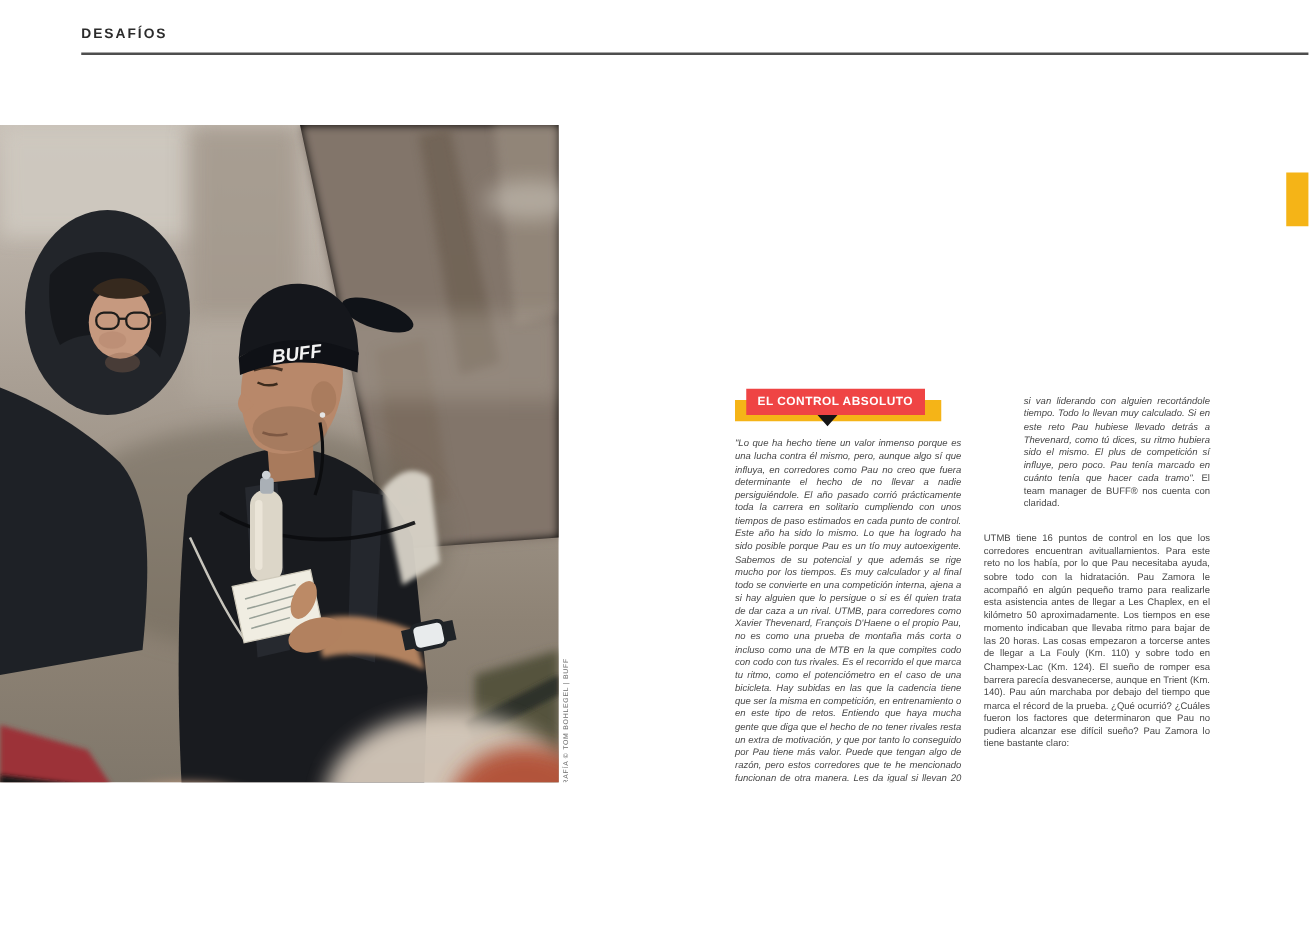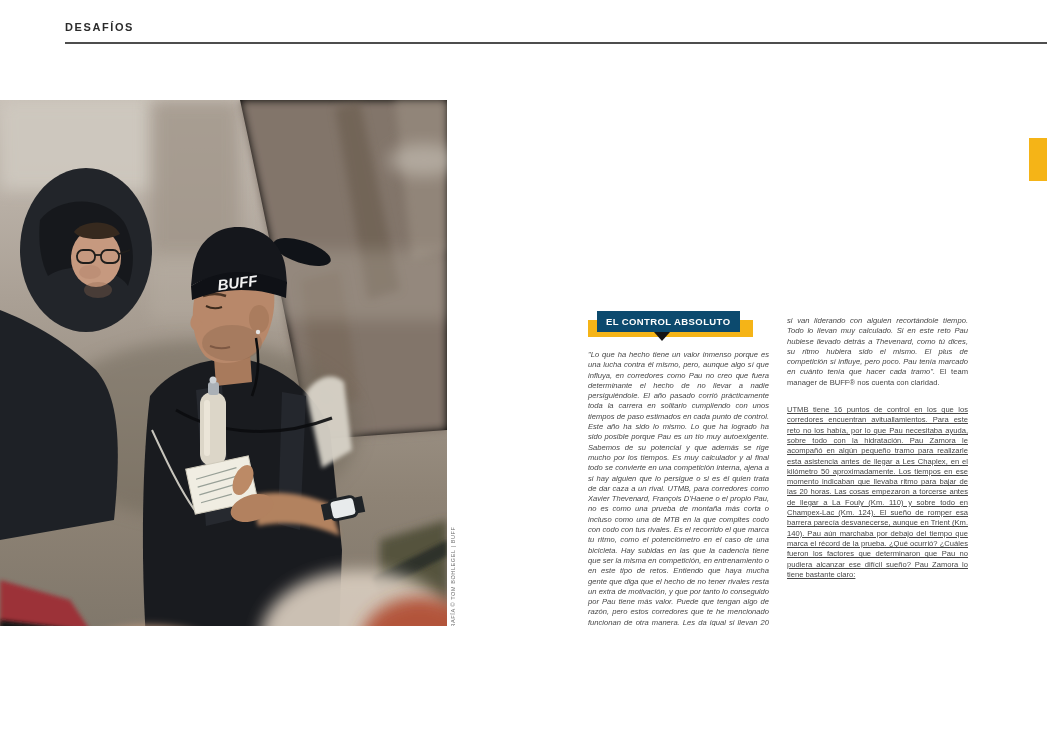--- a/index.html
+++ b/index.html
@@ -45,34 +45,34 @@
   }
 
   
   .col { position: absolute; top: 311px; width: 181px; }
   .col1 { left: 588px; }
   .col2 { left: 787px; }
   .col p { margin: 0; font-size: 7.6px; line-height: 10.3px; text-align: justify; color: #474747; }
   .quote { font-style: italic; }
   .plain { font-style: normal; }
   .col1 .quote { margin-top: 19px; }
-  .col2 .quote { margin-top: 5px; }
-  .col2 .body { margin-top: 17px; text-decoration: underline; }
+  .col2 .quote { margin-top: 5px; margin-left: 32px; }
+  .col2 .body { margin-top: 17px; }
 
   
   .badge-row { position: relative; height: 20px; }
   .badge-row.second { margin-top: 24px; }
   .badge { position: relative; display: inline-block; margin-left: 9px; }
   .badge-accent {
     position: absolute; left: -9px; right: -13px; top: 9px; bottom: -5px;
     background: #F5B417;
   }
   .badge-label {
     position: relative; display: inline-block;
-    background: #0c4a6e; color: #ffffff;
+    background: #ef4444; color: #ffffff;
     font-size: 9.5px; font-weight: 700; letter-spacing: .4px;
     padding: 5px 10px 5px 9px; white-space: nowrap;
   }
   .badge-tail {
     position: absolute; top: 100%; left: 40%;
     width: 0; height: 0; z-index: 1;
     border-left: 8px solid transparent;
     border-right: 8px solid transparent;
     border-top: 9px solid #151515;
   }

